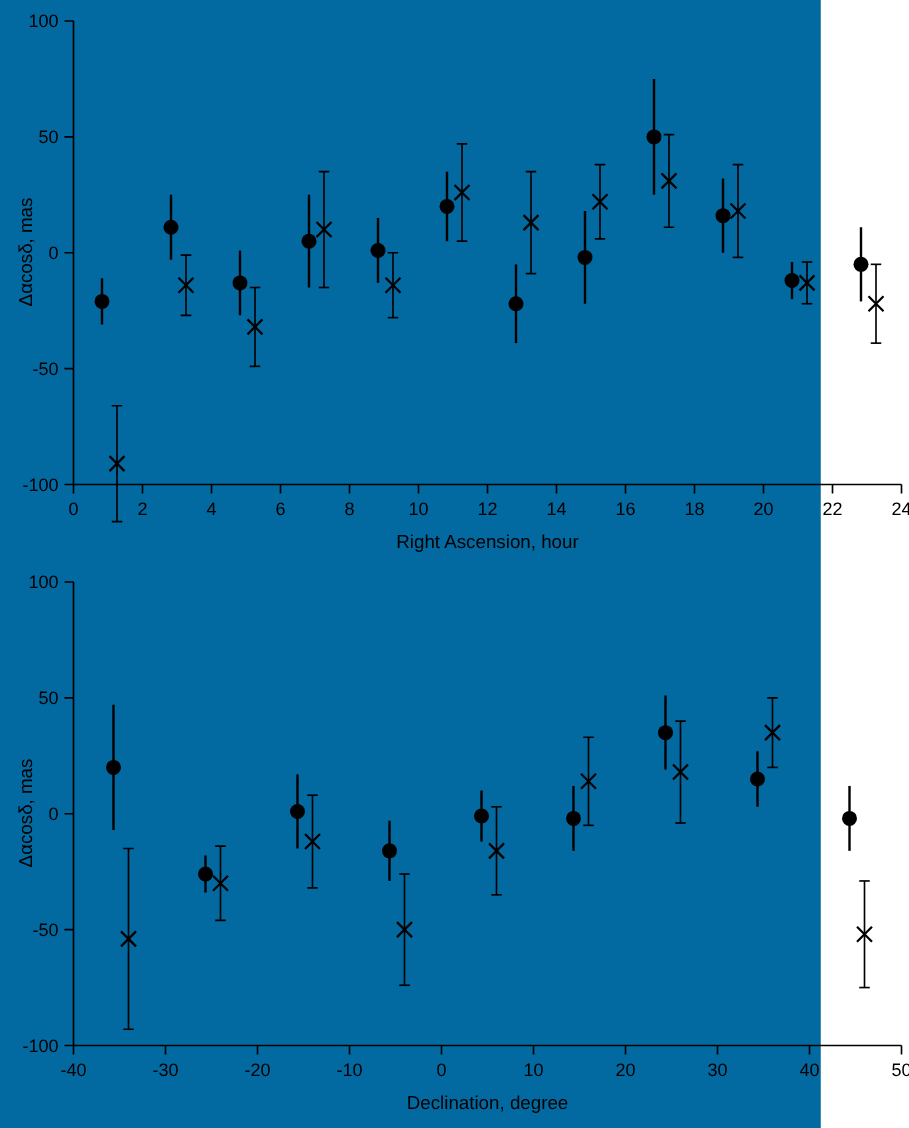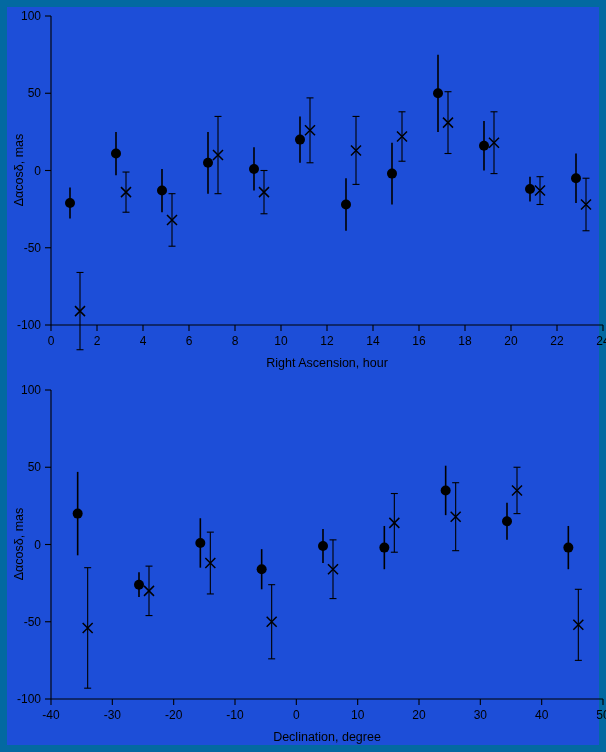--- a/index.html
+++ b/index.html
@@ -9,24 +9,24 @@
   }
   body {
     width: 606px;
     height: 752px;
     font-family: "Liberation Sans", sans-serif;
     color: #000000;
     overflow: hidden;
   }
   .page {
     position: relative;
-    width: 606px;
+    width: 547px;
     height: 752px;
-    background: #1d4ed8;
-    border: 7px solid #0369a1;
+    background: #0369a1;
+    border: 5px solid #0369a1;
     box-sizing: border-box;
   }
   .panel {
     position: absolute;
     left: 0;
     width: 606px;
   }
   #panel-top { top: 0; height: 372px; }
   #panel-bottom { top: 372px; height: 380px; }
 

